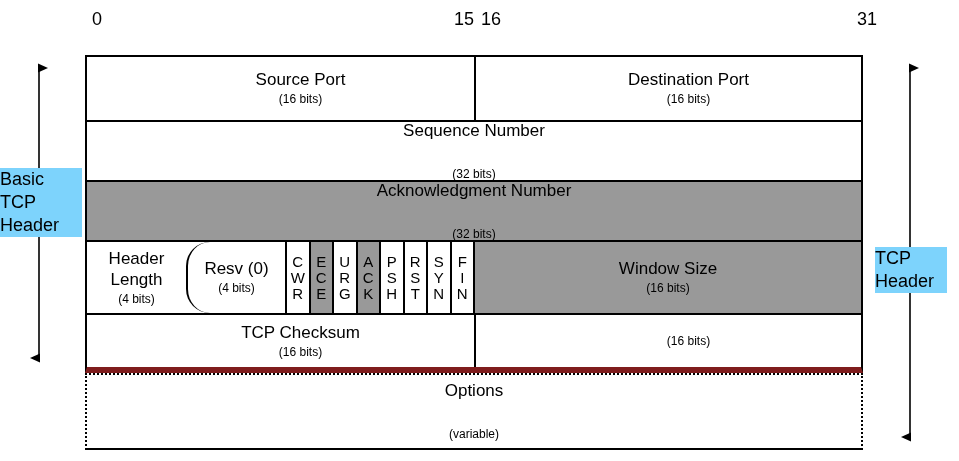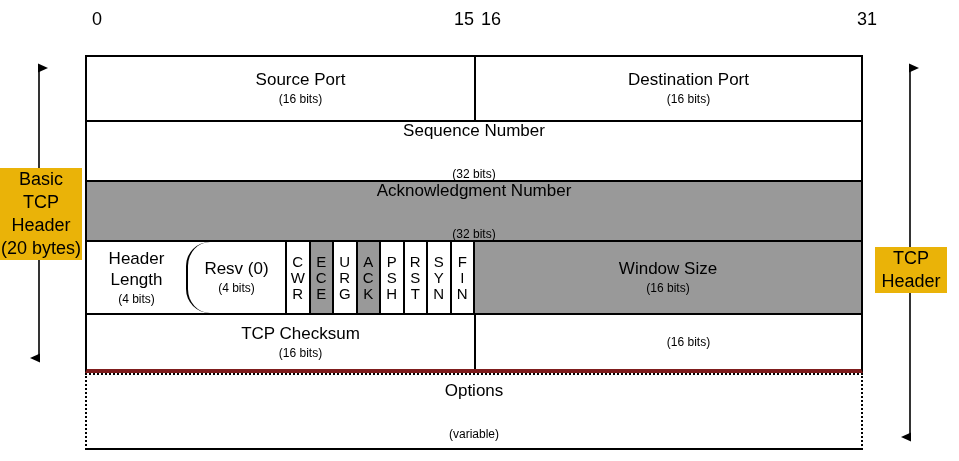--- a/index.html
+++ b/index.html
@@ -38,25 +38,24 @@
   
   .side-arrow {
     position: absolute;
     width: 22px;
   }
   #left-arrow  { left: 28px; top: 57px;  height: 312px; }
   #right-arrow { left: 899px; top: 57px; height: 391px; }
 
   .side-label {
     position: absolute;
-    text-align: center;
     font-size: 18px;
     line-height: 23px;
     color: #000;
-    background: #eab308;
+    background: #7dd3fc;
     white-space: nowrap;
   }
   #left-label  { left: 0px;   top: 168px; width: 82px; }
   #right-label { left: 875px; top: 247px; width: 72px; }
 
   
   #table {
     position: absolute;
     left: 85px;
     top: 55px;
@@ -64,21 +63,21 @@
   }
   .row {
     display: flex;
     position: relative;
     box-sizing: border-box;
     border-left: 2px solid #000;
     border-right: 2px solid #000;
     border-top: 2px solid #000;
     background: #ffffff;
   }
-  .row.last-solid { border-bottom: 4px solid #7f1d1d; }
+  .row.last-solid { border-bottom: 6px solid #7f1d1d; }
 
   .cell {
     box-sizing: border-box;
     display: flex;
     flex-direction: column;
     align-items: center;
     justify-content: center;
     text-align: center;
     overflow: hidden;
   }
@@ -159,21 +158,20 @@
         <path d="M5,10 L0.5,0 L9.5,0 Z" fill="#000"></path>
       </marker>
     </defs>
     <line x1="11" y1="11" x2="11" y2="301" stroke="#000" stroke-width="1.6" marker-start="url(#arrUp)" marker-end="url(#arrDown)"></line>
   </svg>
 
   <div id="left-label" class="side-label">
     <div>Basic</div>
     <div>TCP</div>
     <div>Header</div>
-    <div>(20 bytes)</div>
   </div>
 
   <svg id="right-arrow" class="side-arrow" viewBox="0 0 22 391" preserveAspectRatio="none">
     <defs>
       <marker id="arrUp2" markerWidth="10" markerHeight="10" refX="5" refY="9" orient="auto" markerUnits="userSpaceOnUse">
         <path d="M5,0 L9.5,10 L0.5,10 Z" fill="#000"></path>
       </marker>
       <marker id="arrDown2" markerWidth="10" markerHeight="10" refX="5" refY="1" orient="auto" markerUnits="userSpaceOnUse">
         <path d="M5,10 L0.5,0 L9.5,0 Z" fill="#000"></path>
       </marker>

